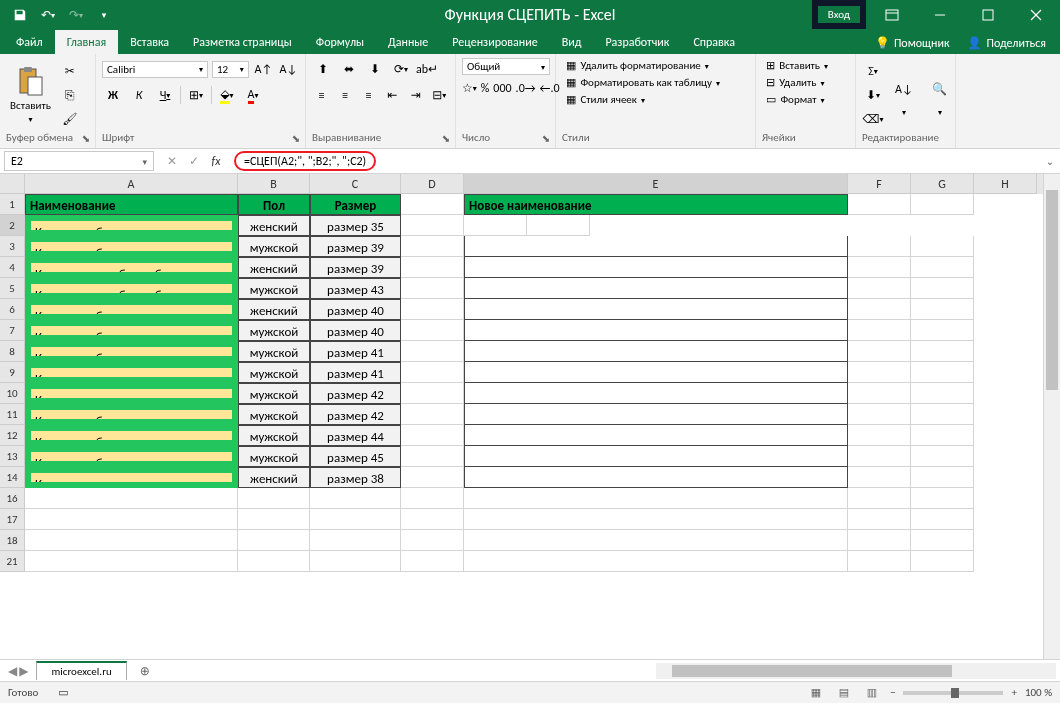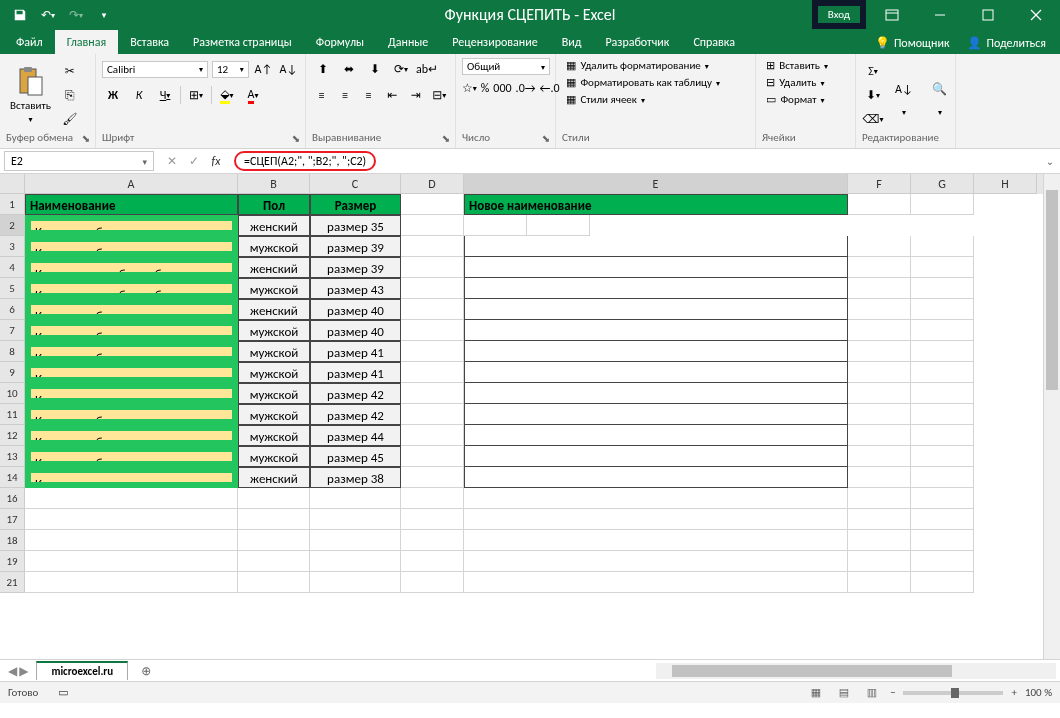--- a/index.html
+++ b/index.html
@@ -61,21 +61,21 @@
 .data-a { background: #ffe699; border: 6px solid #22c55e; }
 .data-bc { background: #f2f2f2; border: 1px solid #444; text-align: center; }
 .e-sel { border: 2px solid #0e7641; position: relative; }
 .e-sel-highlight { position: absolute; border: 2px solid #ed1c24; border-radius: 10px; pointer-events: none; left: -3px; top: -3px; right: -3px; bottom: -3px; }
 .scroll-v { width: 17px; background: #f0f0f0; border-left: 1px solid #d4d4d4; position: relative; }
 .scroll-v .thumb { position: absolute; top: 16px; left: 2px; right: 2px; height: 200px; background: #c1c1c1; }
 
 
 .sheetbar { height: 22px; background: #fff; border-top: 1px solid #d4d4d4; display: flex; align-items: center; }
 .sheet-nav { display: flex; gap: 2px; padding: 0 8px; color: #888; }
-.sheet-tab { padding: 2px 14px; border: 1px solid #aaa; border-bottom: none; background: #fff; font-size: 11px; cursor: pointer; border-top: 2px solid #0e7641; font-weight: bold; }
+.sheet-tab { padding: 2px 14px; border: 1px solid #aaa; border-bottom: none; background: #fff; font-size: 11px; cursor: pointer; border-top: 2px solid #0e7641; font-weight: normal; }
 .sheet-add { width: 20px; height: 20px; border-radius: 50%; display: flex; align-items: center; justify-content: center; cursor: pointer; margin-left: 8px; color: #666; }
 .hscroll { margin-left: auto; width: 400px; height: 16px; background: #f0f0f0; margin-right: 4px; position: relative; }
 .hscroll .thumb { position: absolute; left: 16px; top: 2px; bottom: 2px; width: 280px; background: #c1c1c1; }
 
 
 .statusbar { height: 22px; background: #f3f3f3; border-top: 1px solid #d4d4d4; display: flex; align-items: center; padding: 0 8px; font-size: 11px; color: #444; }
 .statusbar .right { margin-left: auto; display: flex; align-items: center; gap: 8px; }
 .view-btn { width: 20px; height: 16px; cursor: pointer; color: #666; display: flex; align-items: center; justify-content: center; }
 .zoom-slider { width: 100px; height: 4px; background: #ccc; position: relative; }
 .zoom-slider .handle { position: absolute; left: 48%; top: -3px; width: 8px; height: 10px; background: #666; }
@@ -504,30 +504,20 @@
           <div class="rh">18</div>
           <div class="cell  wA"></div>
           <div class="cell  wB"></div>
           <div class="cell  wC"></div>
           <div class="cell  wD"></div>
           <div class="cell  wE"></div>
           <div class="cell  wF"></div>
           <div class="cell  wG"></div>
         </div>
         <div class="gr">
-          <div class="rh">19</div>
-          <div class="cell  wA"></div>
-          <div class="cell  wB"></div>
-          <div class="cell  wC"></div>
-          <div class="cell  wD"></div>
-          <div class="cell  wE"></div>
-          <div class="cell  wF"></div>
-          <div class="cell  wG"></div>
-        </div>
-        <div class="gr">
           <div class="rh">21</div>
           <div class="cell  wA"></div>
           <div class="cell  wB"></div>
           <div class="cell  wC"></div>
           <div class="cell  wD"></div>
           <div class="cell  wE"></div>
           <div class="cell  wF"></div>
           <div class="cell  wG"></div>
         </div>
       </div>

